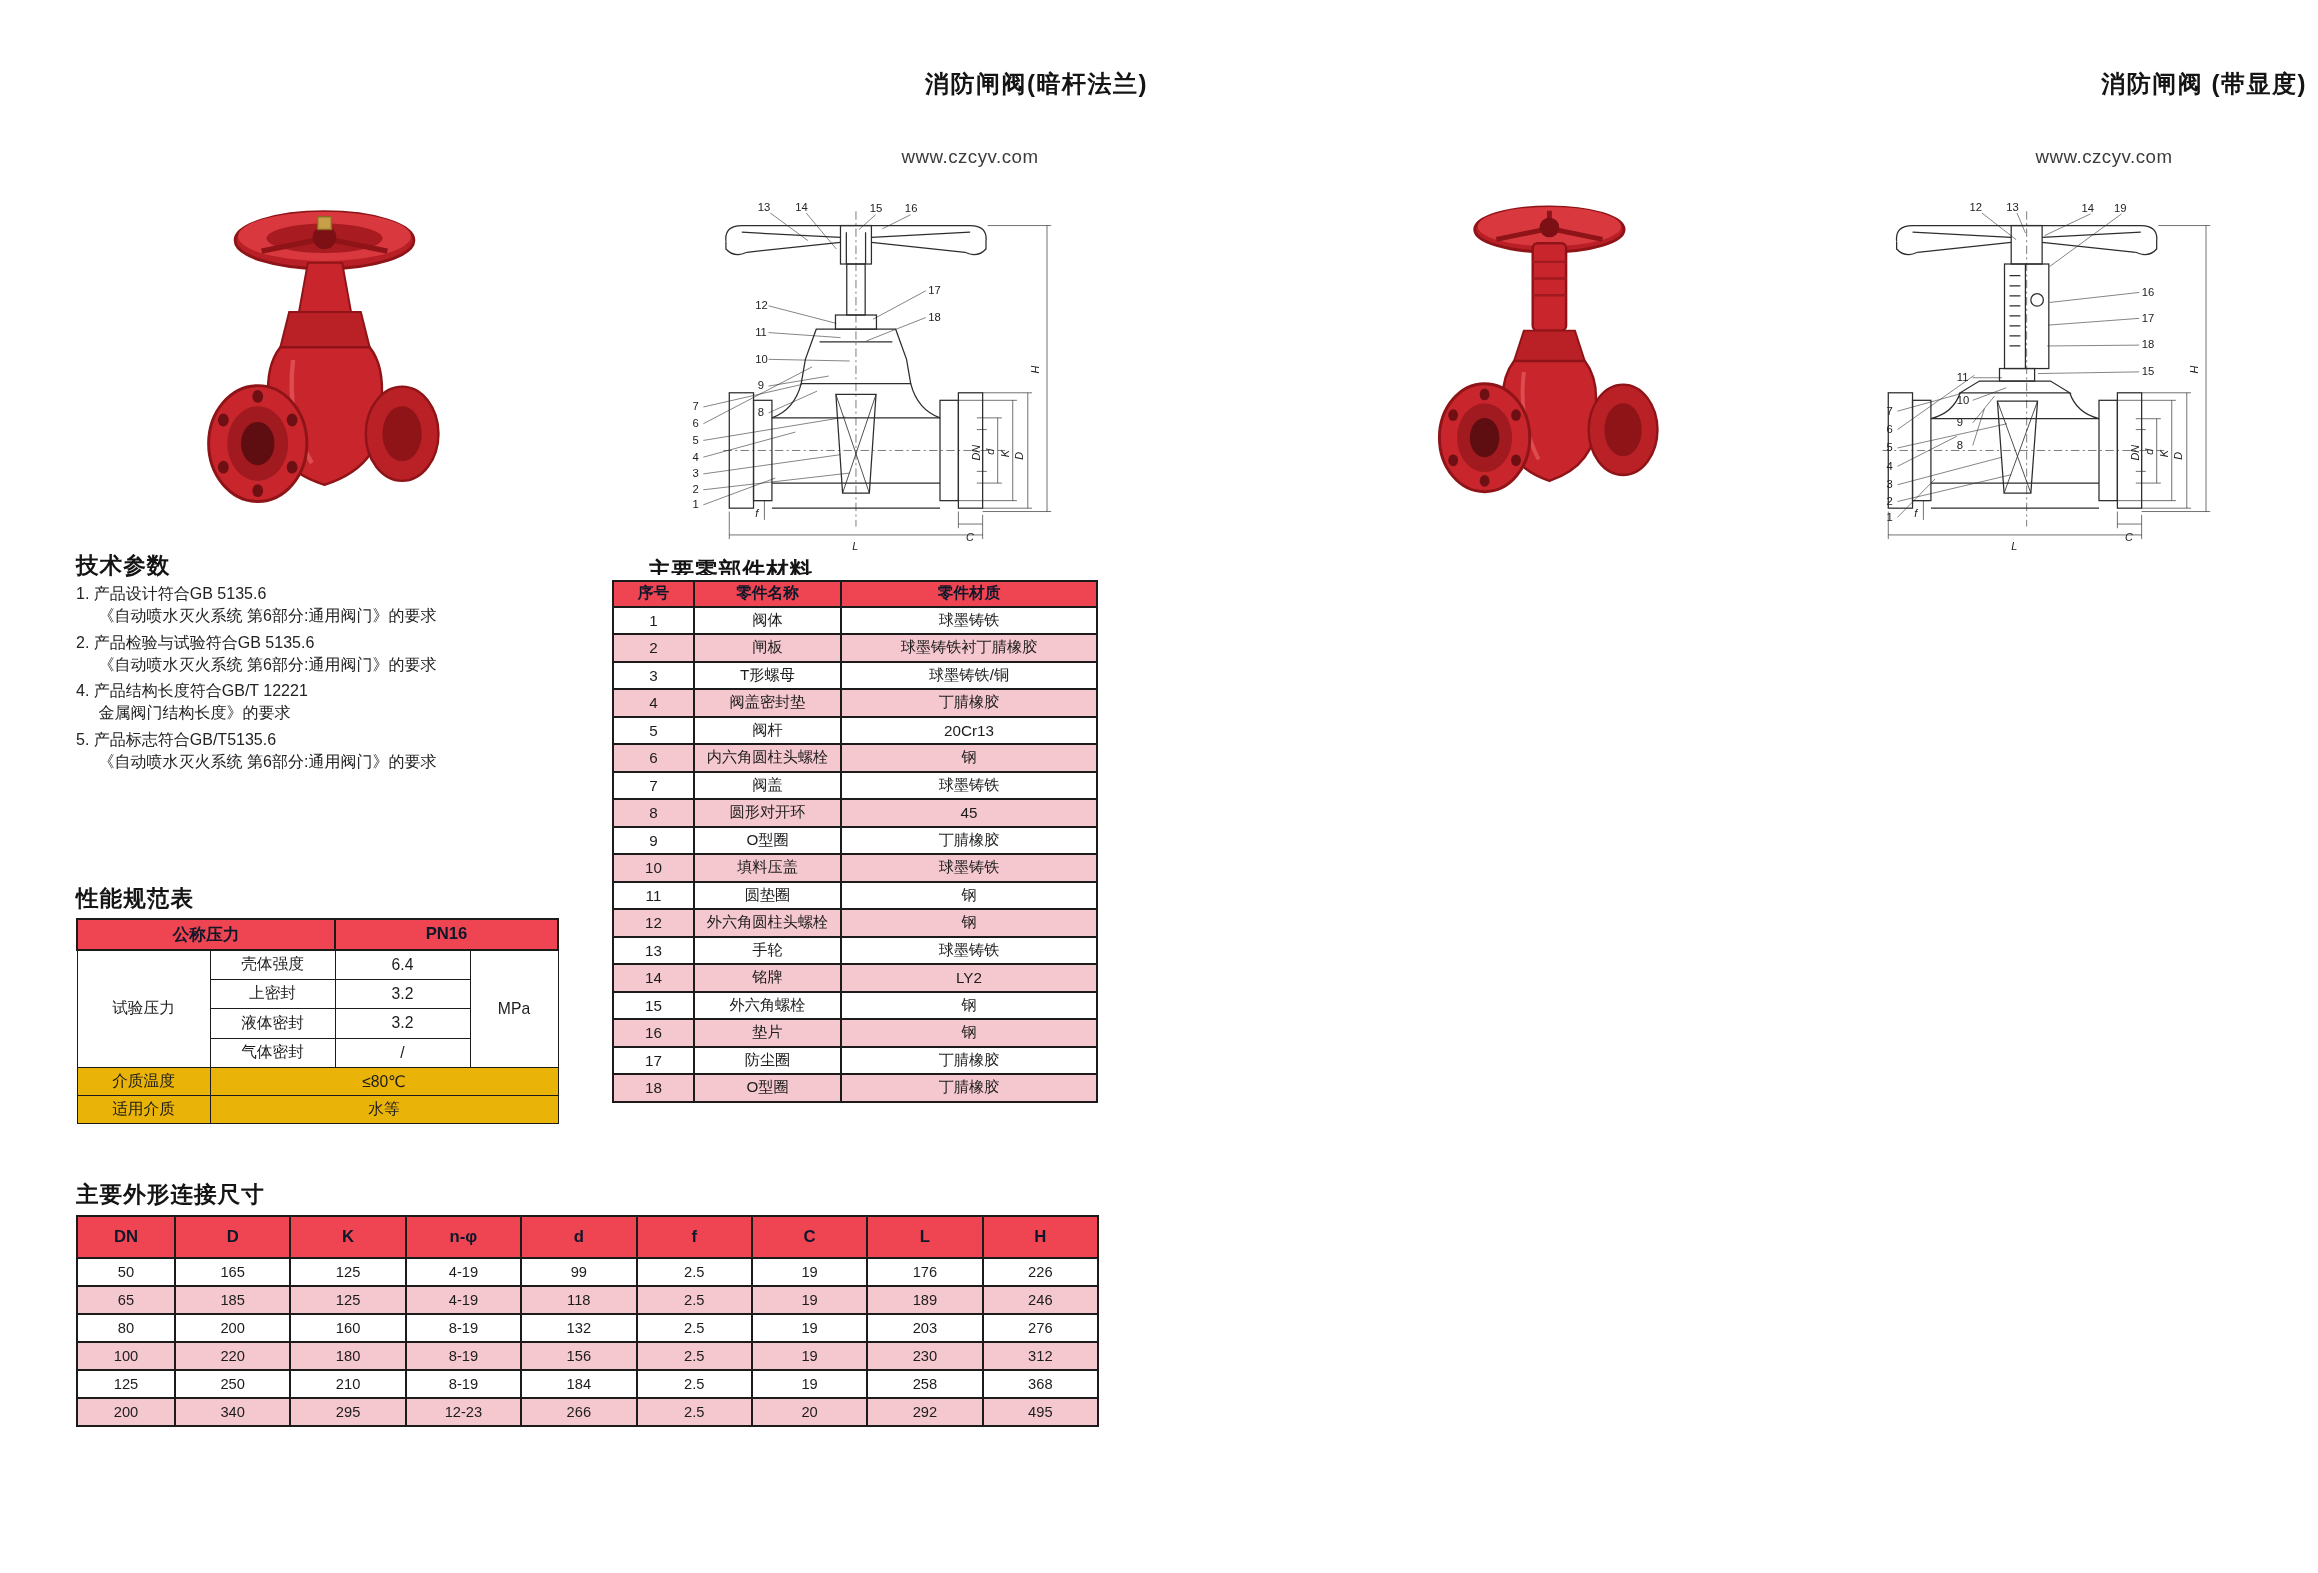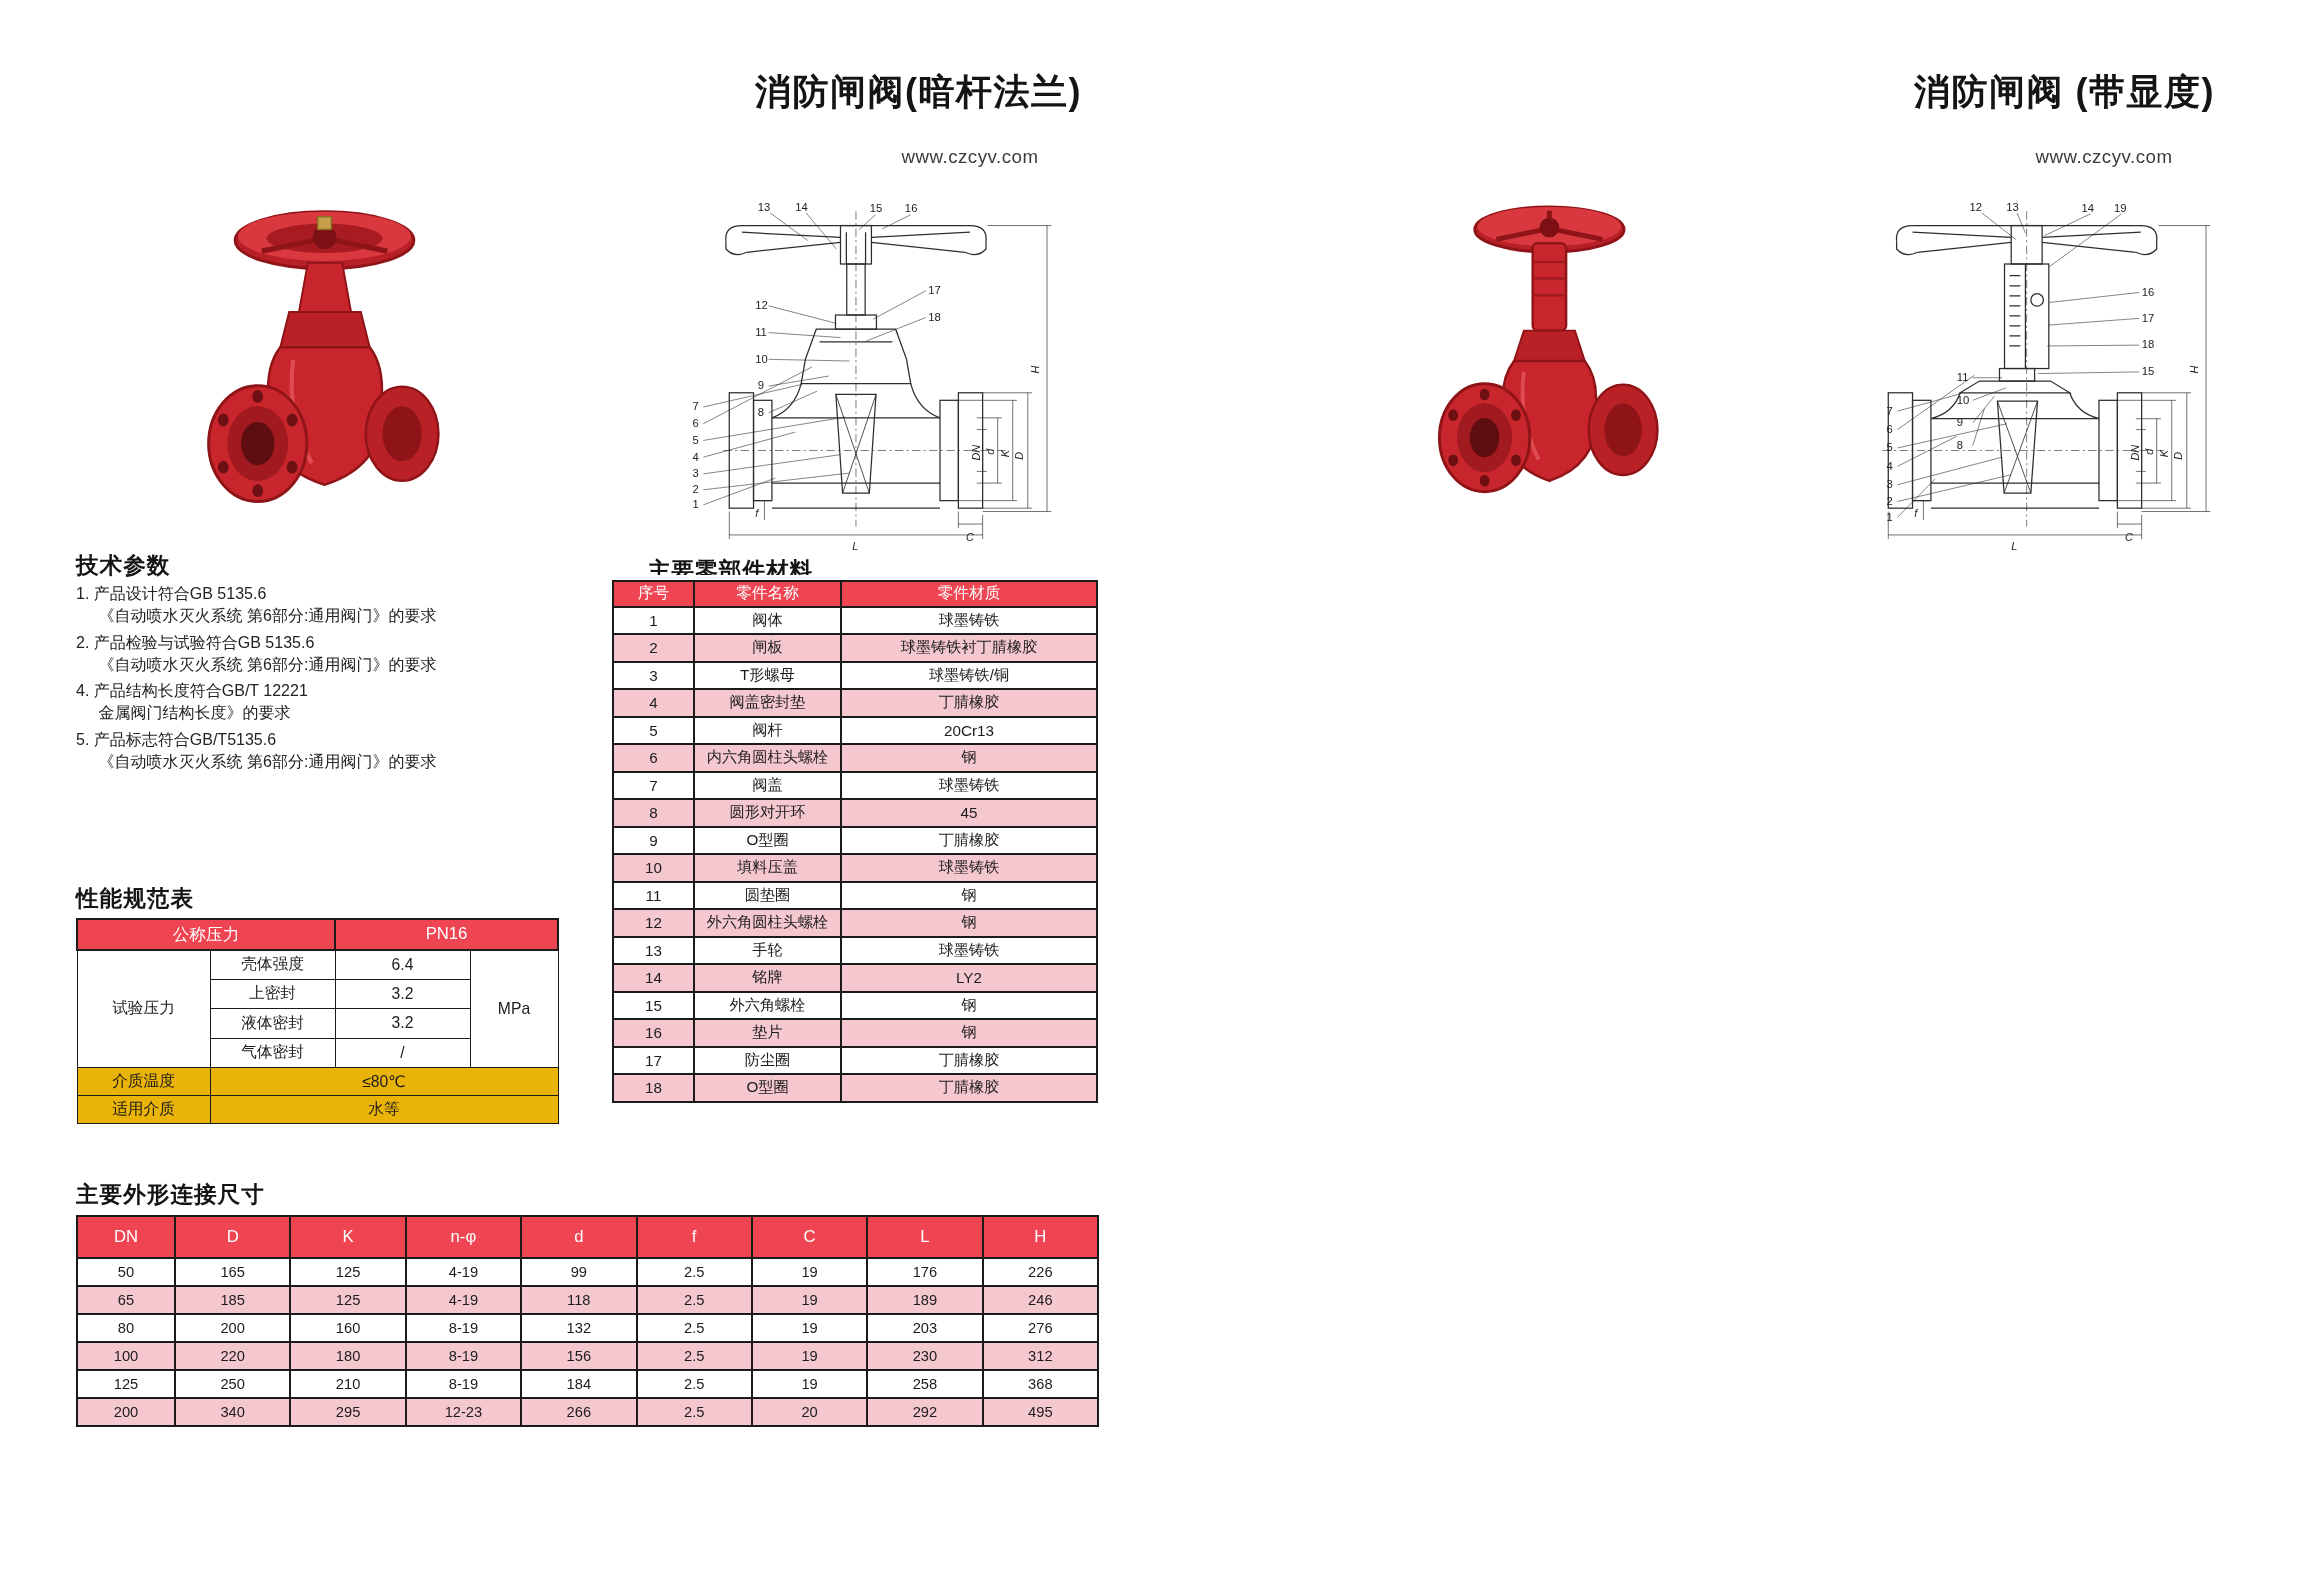--- a/index.html
+++ b/index.html
@@ -2,41 +2,41 @@
 <html style="font-size:7.9px"><head>
 <meta charset="utf-8">
 <style>
   *{box-sizing:border-box;margin:0;padding:0}
   html,body{background:#fff}
   body{width:2319px;height:1573px;position:relative;font-family:"Liberation Sans","DejaVu Sans",sans-serif;color:#1c1c1c}
   .page{position:absolute;top:0;width:1159px;height:1573px;background:#fff}
   #page1{left:0}
   #page2{left:1159px}
 
-  .doc-title{position:absolute;top:68px;left:755px;width:393px;text-align:left;
-    font-size:36px;font-weight:bold;color:#141414;letter-spacing:1.5px;white-space:nowrap}
+  .doc-title{position:absolute;top:68px;left:755px;width:393px;text-align:right;
+    font-size:24px;font-weight:bold;color:#141414;letter-spacing:1.5px;white-space:nowrap}
   .site-url{position:absolute;top:146px;right:76px;width:226px;text-align:center;
     font-size:18.7px;color:#3c3c3c;letter-spacing:0.5px}
   #page2 .site-url{right:101px}
 
   .section-heading{position:absolute;font-size:22.6px;font-weight:bold;color:#141414;letter-spacing:1px;white-space:nowrap}
   .h-tech{top:550px;left:76px}
   .h-parts-clipped{top:555px;left:648px;height:19.7px;overflow:hidden}
   .h-perf{top:883px;left:76px}
   .h-dims{top:1179px;left:76px}
 
   
   .tp-list{position:absolute;top:583px;left:76px;width:531px}
   .tp-item{margin-bottom:4.4px}
   .tp-main{font-size:16px;line-height:1.38;color:#232323}
   .tp-sub{font-size:16px;line-height:1.38;color:#232323;padding-left:22.6px}
 
   table{border-collapse:collapse;table-layout:fixed;background:#fff}
   th,td{border:2px solid #1b1b1b;text-align:center;vertical-align:middle;overflow:hidden;white-space:nowrap}
-  th{background:#ef4552;color:#ffffff;font-weight:normal}
+  th{background:#ef4552;color:#0f172a;font-weight:bold}
 
   
   .parts-table{position:absolute;top:580px}
   #page1 .parts-table{left:612px;width:484px}
   .parts-table th{height:25.6px;font-size:15.7px}
   #page1 .parts-table td{height:27.5px;font-size:15.2px}
   .parts-table tbody tr:nth-child(even) td{background:#f5c8cf}
 
   
   .perf-table{position:absolute;top:918px;left:76px;width:482px}

